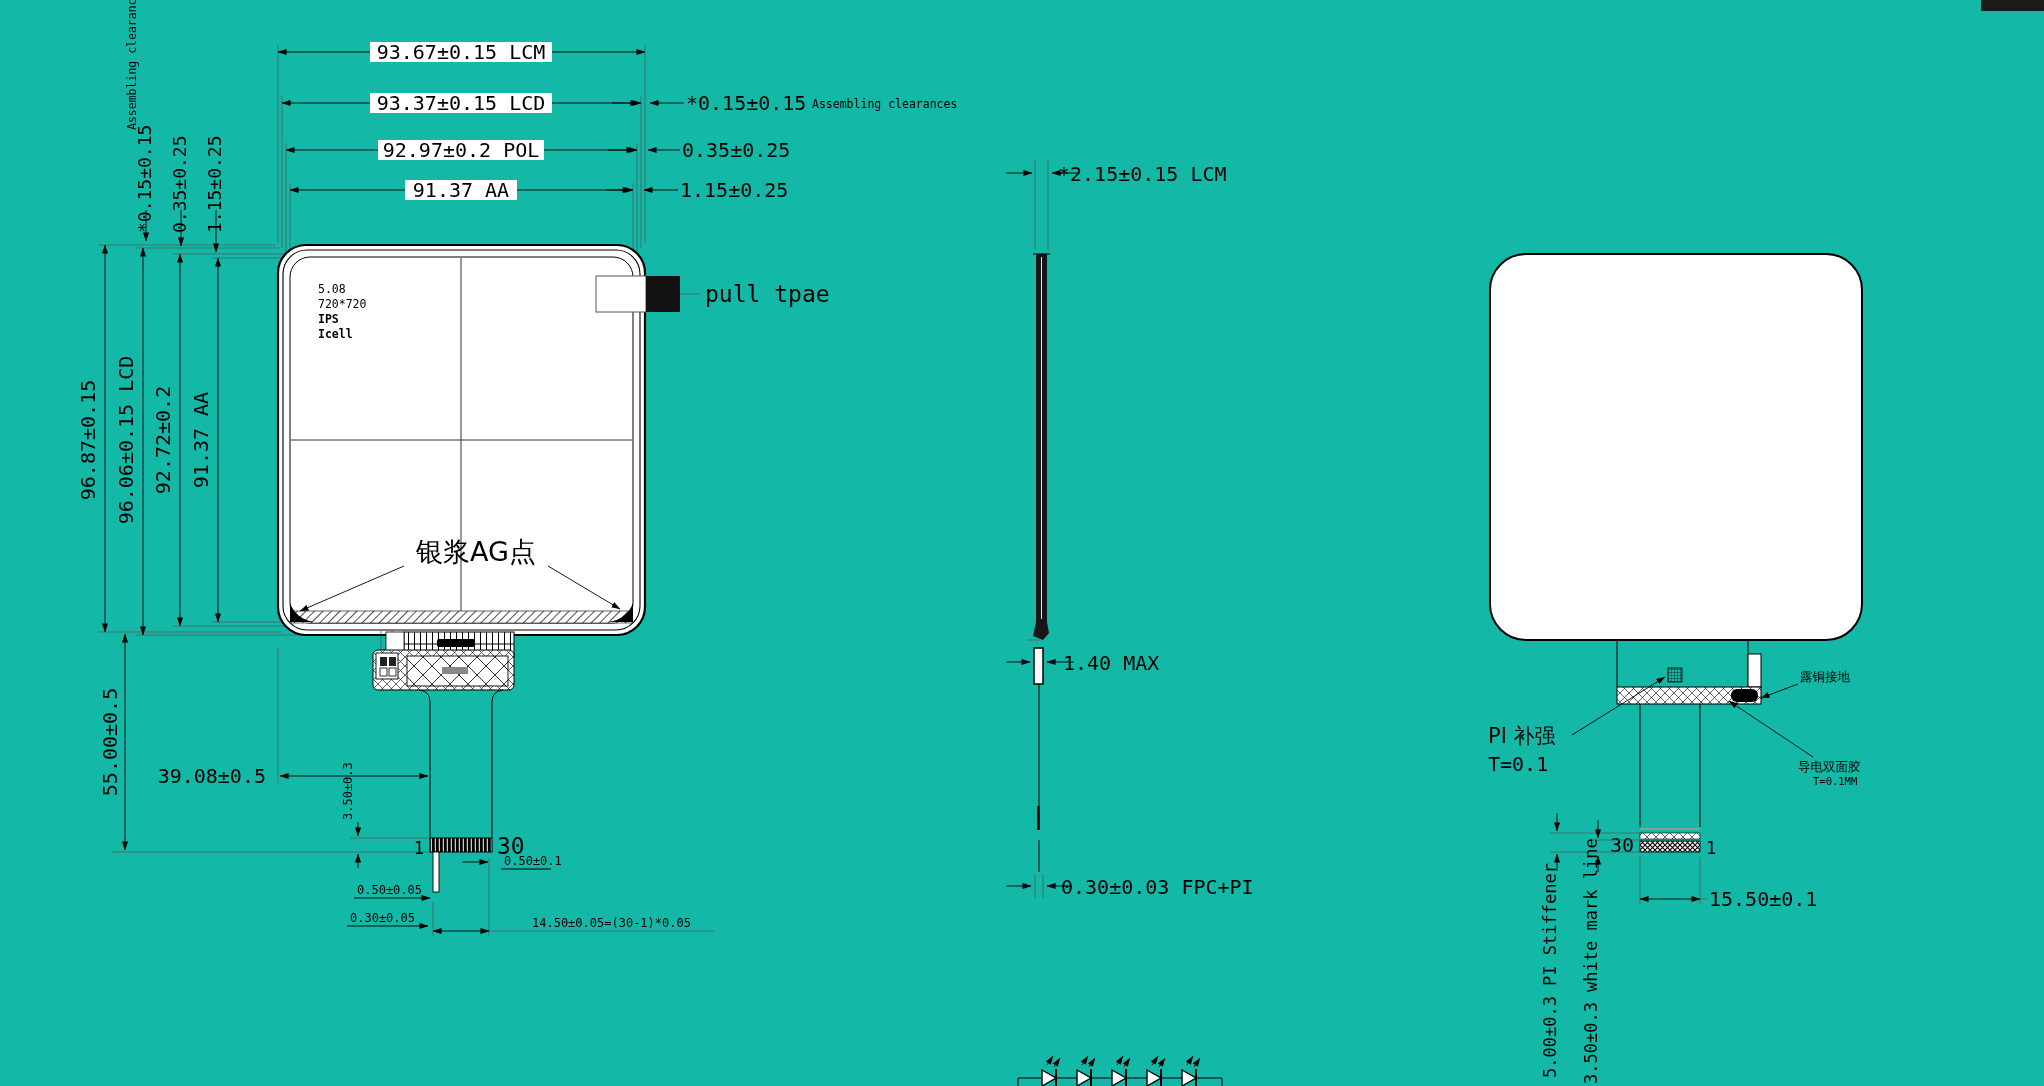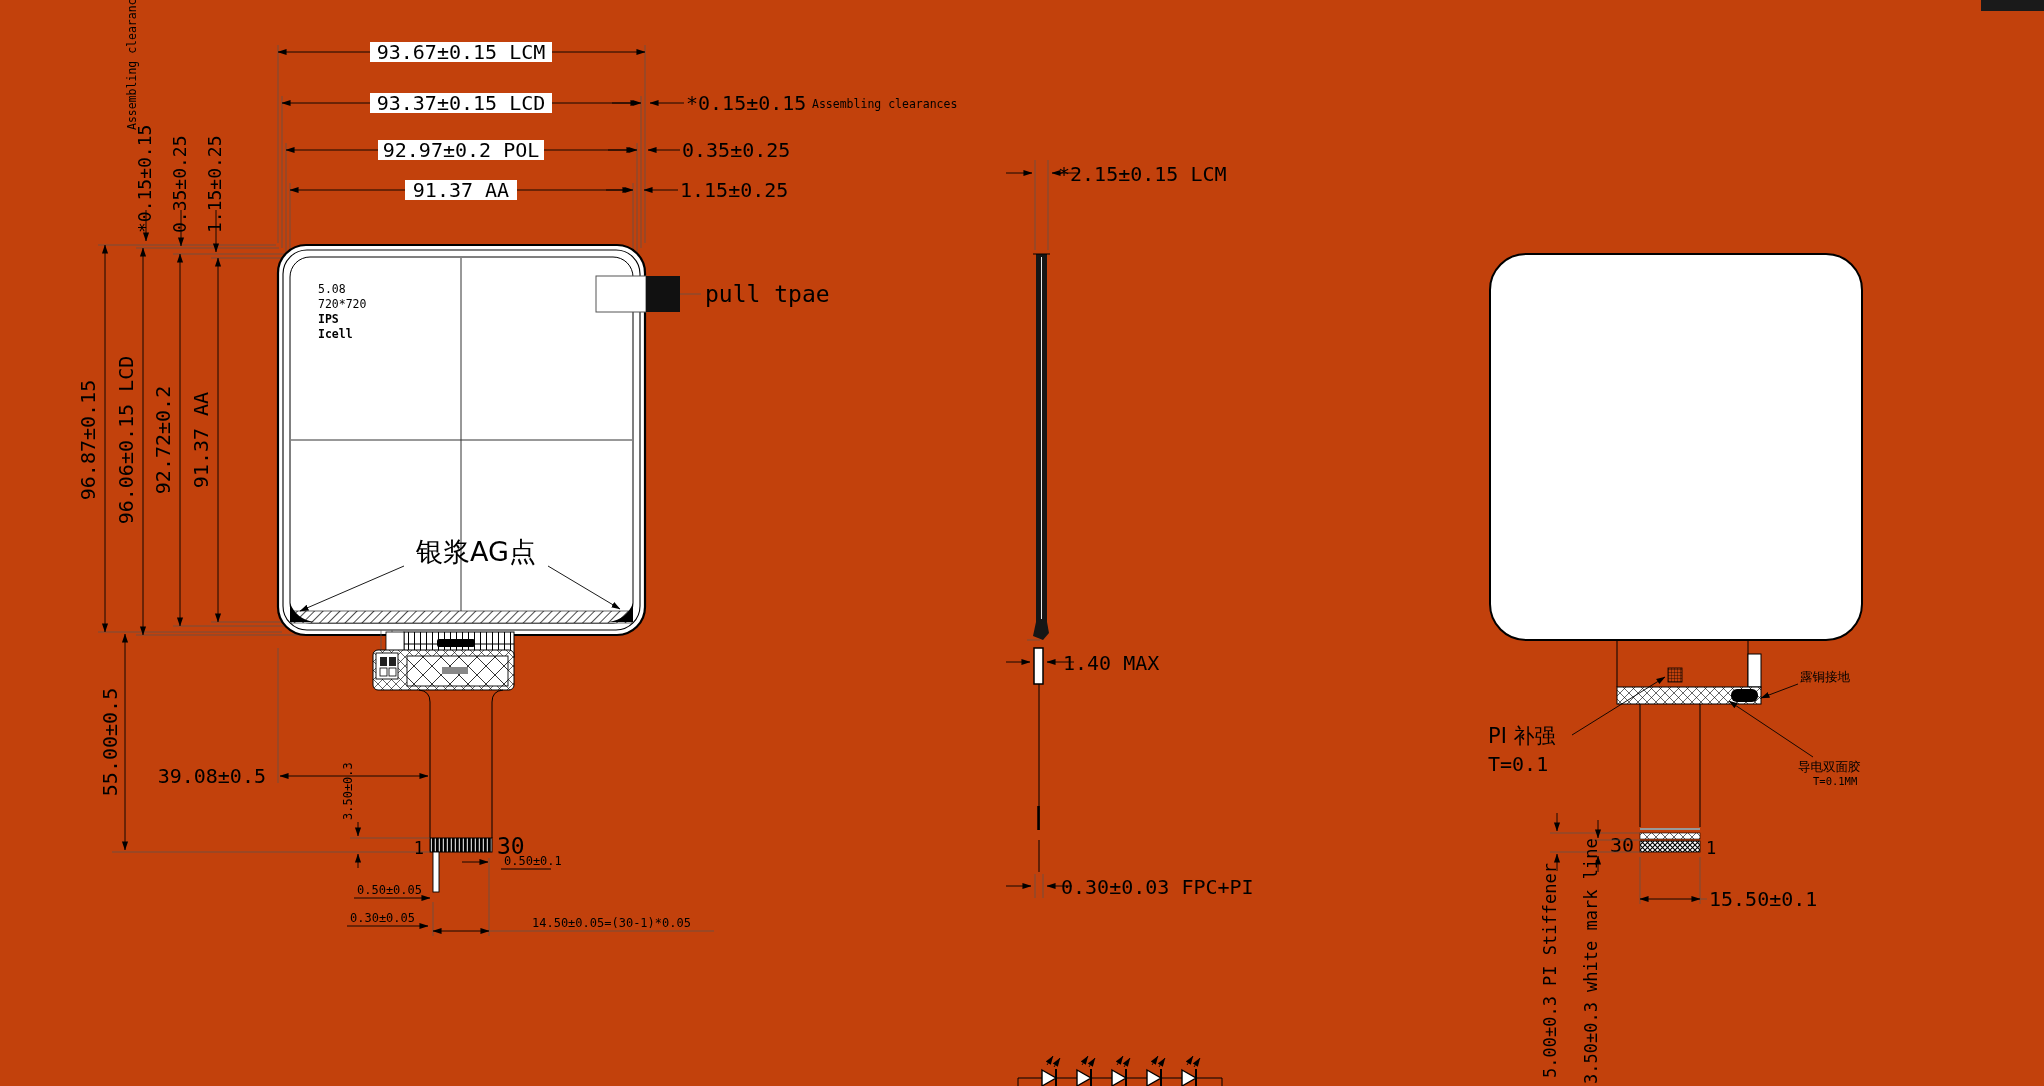--- a/index.html
+++ b/index.html
@@ -1,16 +1,16 @@
 <!DOCTYPE html>
 <html><head>
 <meta charset="utf-8">
 <style>
   html,body { margin:0; padding:0; background:#ffffff; }
-  .wrap { position:relative; width:2044px; height:1086px; background:#c2410c; overflow:hidden; }
+  .wrap { position:relative; width:2044px; height:1086px; background:#14b8a6; overflow:hidden; }
   svg { position:absolute; left:0; top:0; }
   text { fill:#000; }
   .t20  { font:20px  "DejaVu Sans Mono", monospace; }
   .t23  { font:23px  "DejaVu Sans Mono", monospace; }
   .t18  { font:18px  "DejaVu Sans Mono", monospace; }
   .t17  { font:17px  "DejaVu Sans Mono", monospace; }
   .t12  { font:12px  "DejaVu Sans Mono", monospace; }
   .t11  { font:11.5px "DejaVu Sans Mono", monospace; }
   .t10  { font:10.5px "DejaVu Sans Mono", monospace; }
   .cjk27 { font:27px "DejaVu Sans", sans-serif; }

